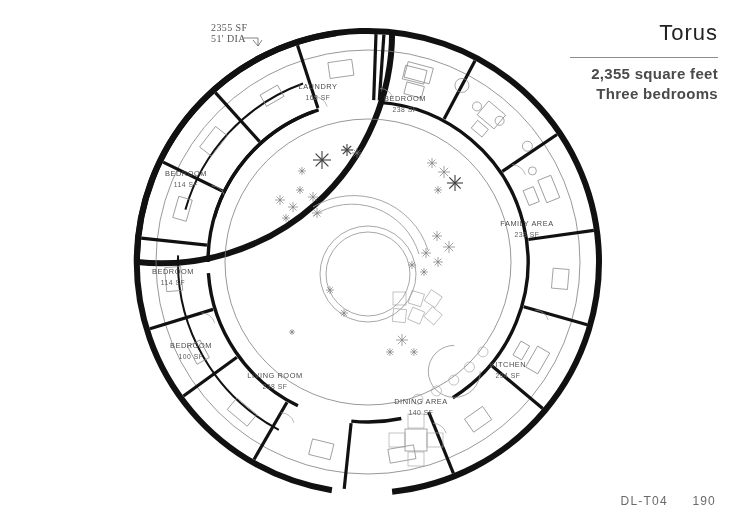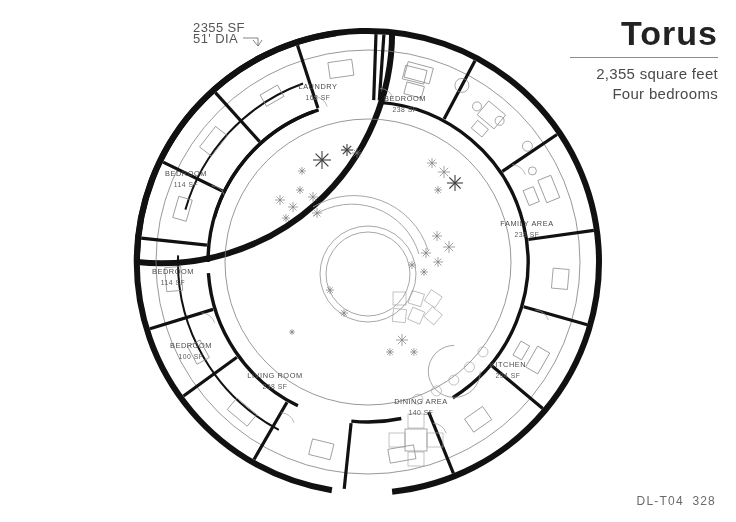--- a/index.html
+++ b/index.html
@@ -2,33 +2,33 @@
 <html><head>
 <meta charset="utf-8">
 <style>
   html,body{margin:0;padding:0;background:#ffffff;}
   body{width:736px;height:522px;overflow:hidden;
        font-family:"Liberation Sans", sans-serif;color:#3a3a3a;}
   #sheet{position:relative;width:736px;height:522px;background:#fff;}
 
   
   #titleblock{position:absolute;right:18px;top:14px;text-align:right;width:300px;}
-  #plan-title{font-size:34px;font-weight:700;letter-spacing:1px;color:#222;
+  #plan-title{font-size:22px;font-weight:400;letter-spacing:1px;color:#222;
               line-height:38px;font-family:"Liberation Sans", sans-serif;}
   #title-rule{margin:5px 0 6px auto;height:1px;background:#8d8d8d;width:148px;}
-  .spec-line{font-size:15px;line-height:20px;color:#4a4a4a;letter-spacing:.3px;}
+  .spec-line{font-size:15px;line-height:20px;color:#4a4a4a;letter-spacing:.3px;font-weight:bold;}
 
   
   #plannum{position:absolute;right:20px;bottom:14px;font-size:12px;
            letter-spacing:1.2px;color:#6a6a6a;}
-  #plannum span{margin-left:4px;text-align:center;}
+  #plannum span{margin-left:20px;text-align:center;}
 
   
-  #dimnote{position:absolute;left:193px;top:22px;font-size:13px;
-           line-height:11px;color:#555;letter-spacing:.4px;}
+  #dimnote{position:absolute;left:211px;top:22px;font-size:10px;
+           line-height:11px;color:#555;letter-spacing:.4px;font-family:Liberation Serif, serif;}
 
   
   #plan-svg{position:absolute;left:0;top:0;width:736px;height:522px;}
   .wall-outer{fill:none;stroke:#111;stroke-width:6;}
   .wall-inner{fill:none;stroke:#111;stroke-width:3.4;}
   .wall-part{stroke:#111;stroke-width:3.2;stroke-linecap:butt;}
   .wall-thin{stroke:#111;stroke-width:2;}
   .ring-line{fill:none;stroke:#7e7e7e;stroke-width:.8;}
   .furn{fill:none;stroke:#8a8a8a;stroke-width:.75;}
   .furn-l{fill:none;stroke:#a3a3a3;stroke-width:.65;}
@@ -45,31 +45,31 @@
 </style>
 </head>
 <body>
 
 <div id="sheet">
 
   <div id="titleblock">
     <div id="plan-title">Torus</div>
     <div id="title-rule"></div>
     <div class="spec-line">2,355 square feet</div>
-    <div class="spec-line">Four bedrooms</div>
+    <div class="spec-line">Three bedrooms</div>
   </div>
 
   <div id="dimnote">
     <div>2355 SF</div>
     <div>51' DIA</div>
   </div>
 
   <div id="plannum">
     <span>DL-T04</span>
-    <span>328</span>
+    <span>190</span>
   </div>
 
   <svg id="plan-svg" viewBox="0 0 736 522">
     <g id="leader-group">
       <path class="leader" d="M243 38 L258 38 L258 46"></path>
       <path class="leader" d="M258 46 L253 40 M258 46 L262 40"></path>
     </g>
 
     <g id="g-walls">
         <path class="wall-outer" d="M137.0 262.0 A231 231 0 1 1 392.1 491.7"></path>

